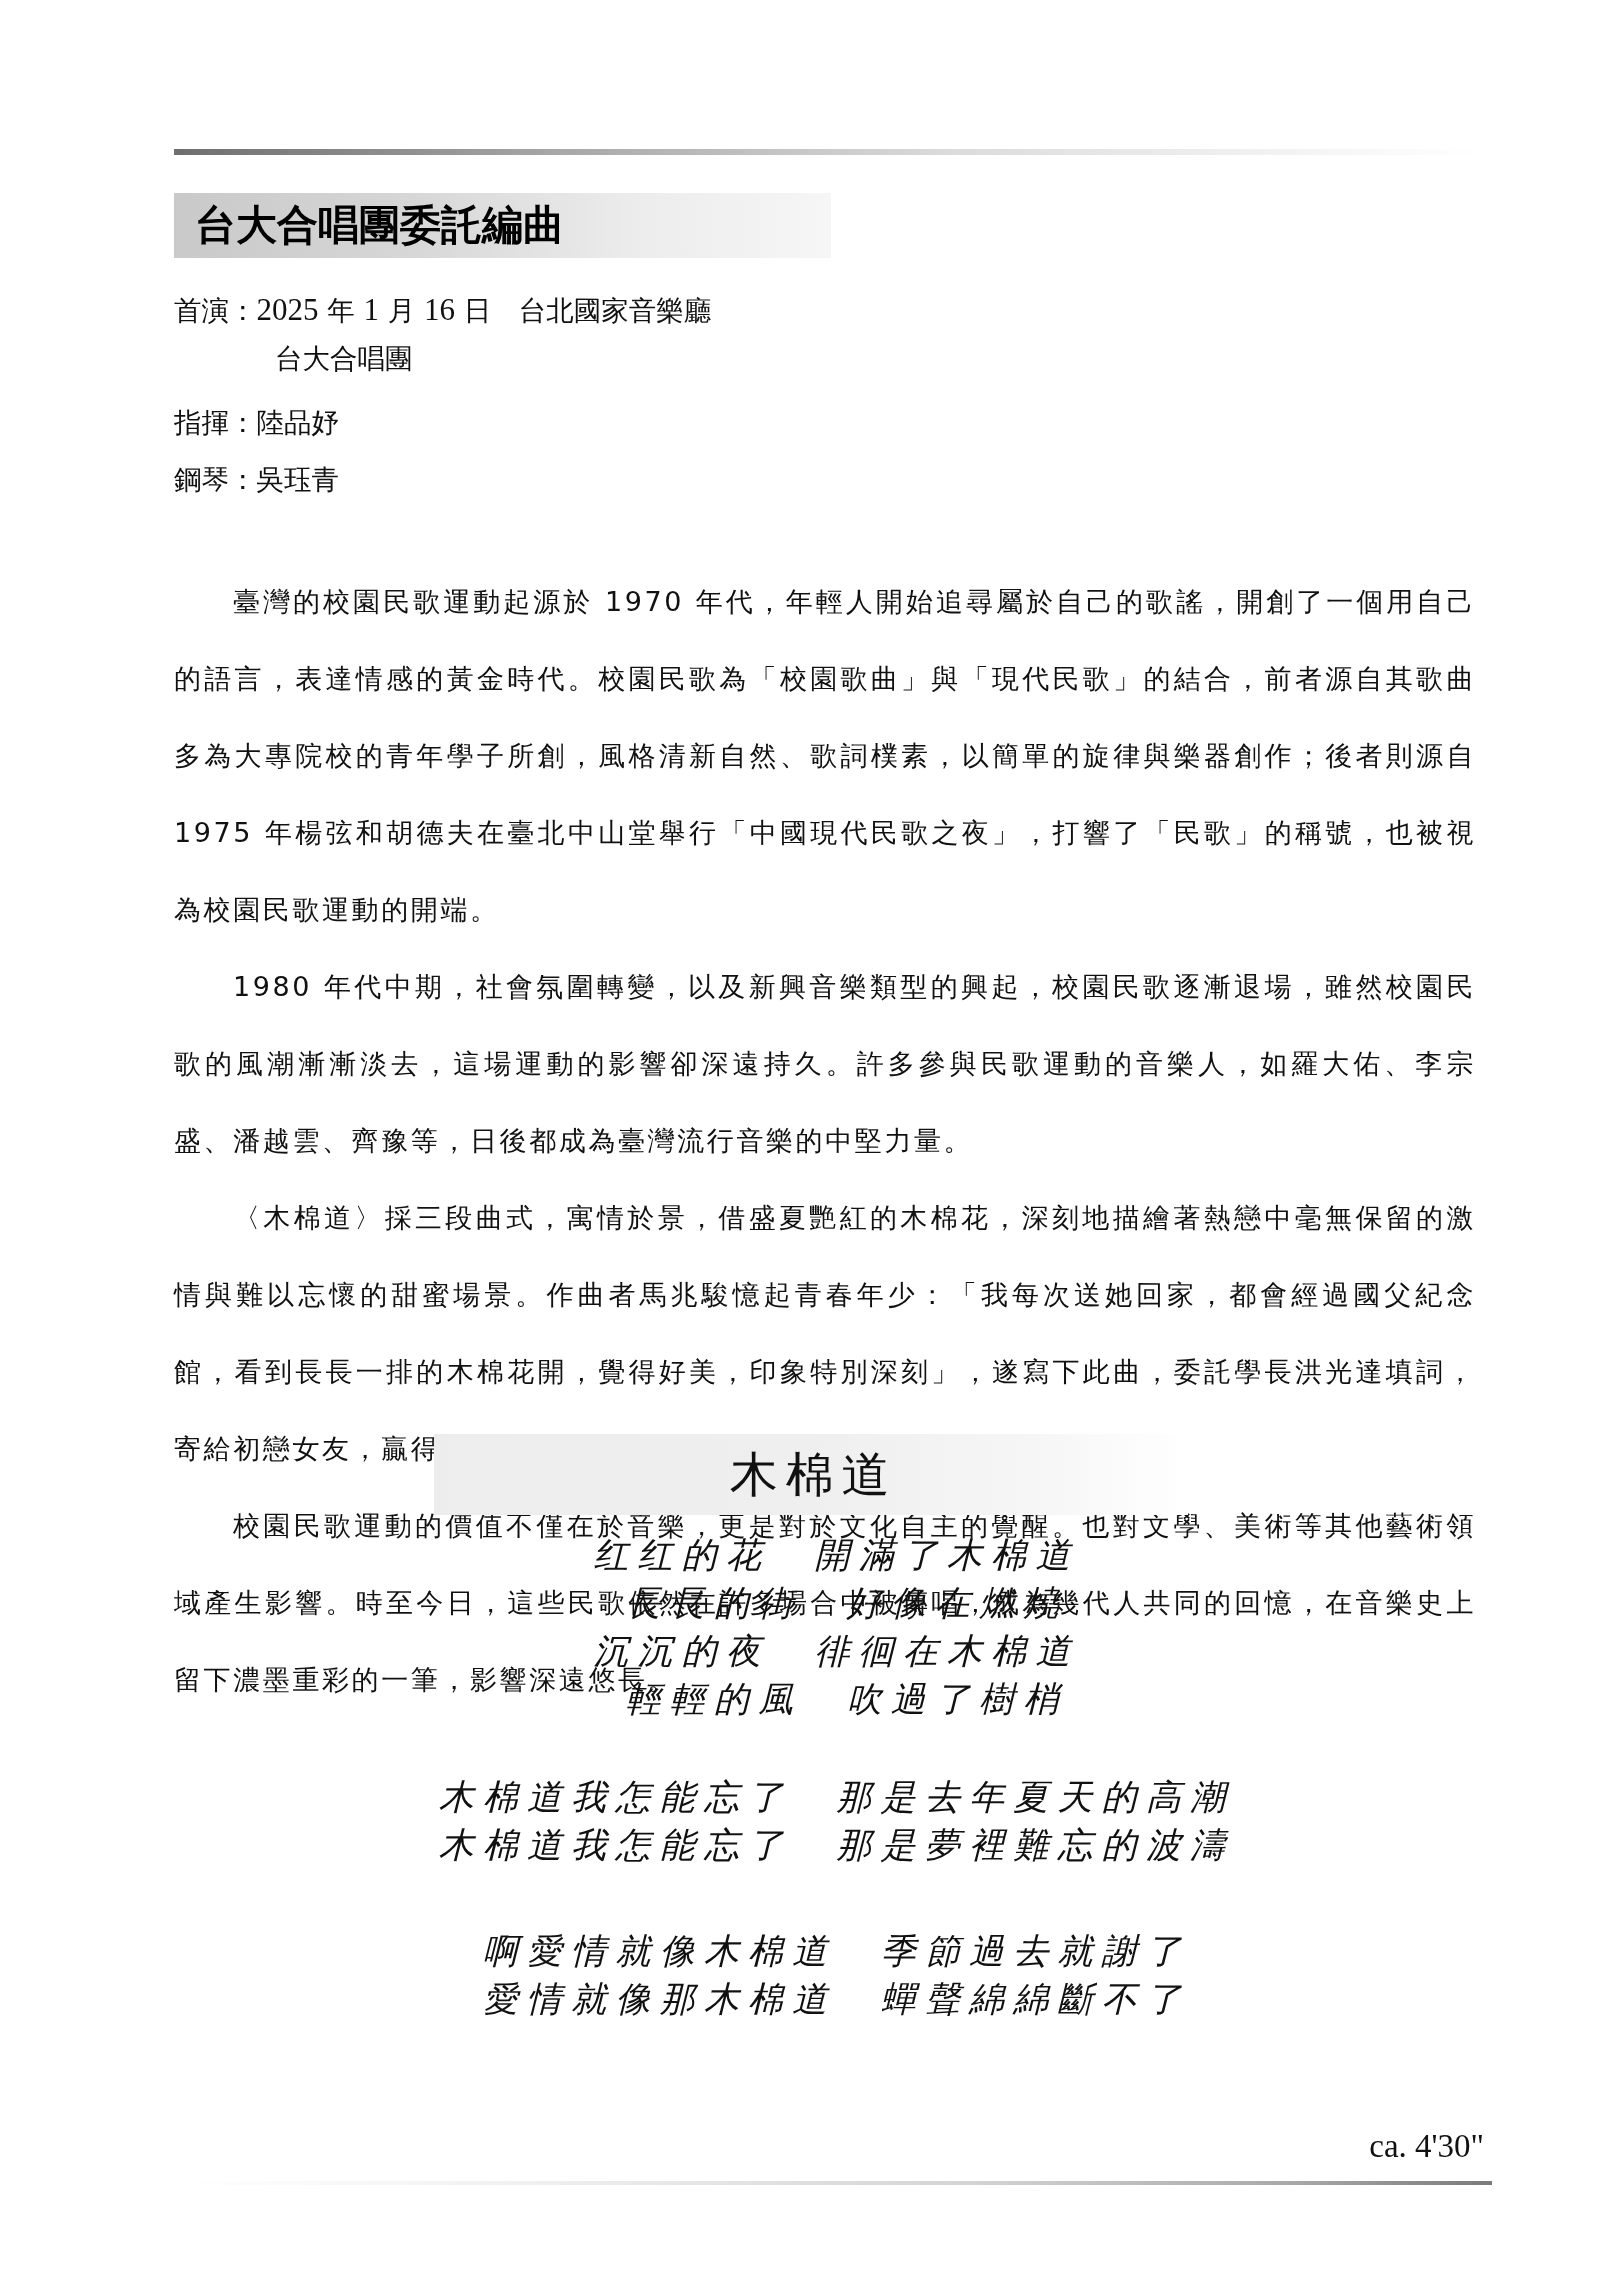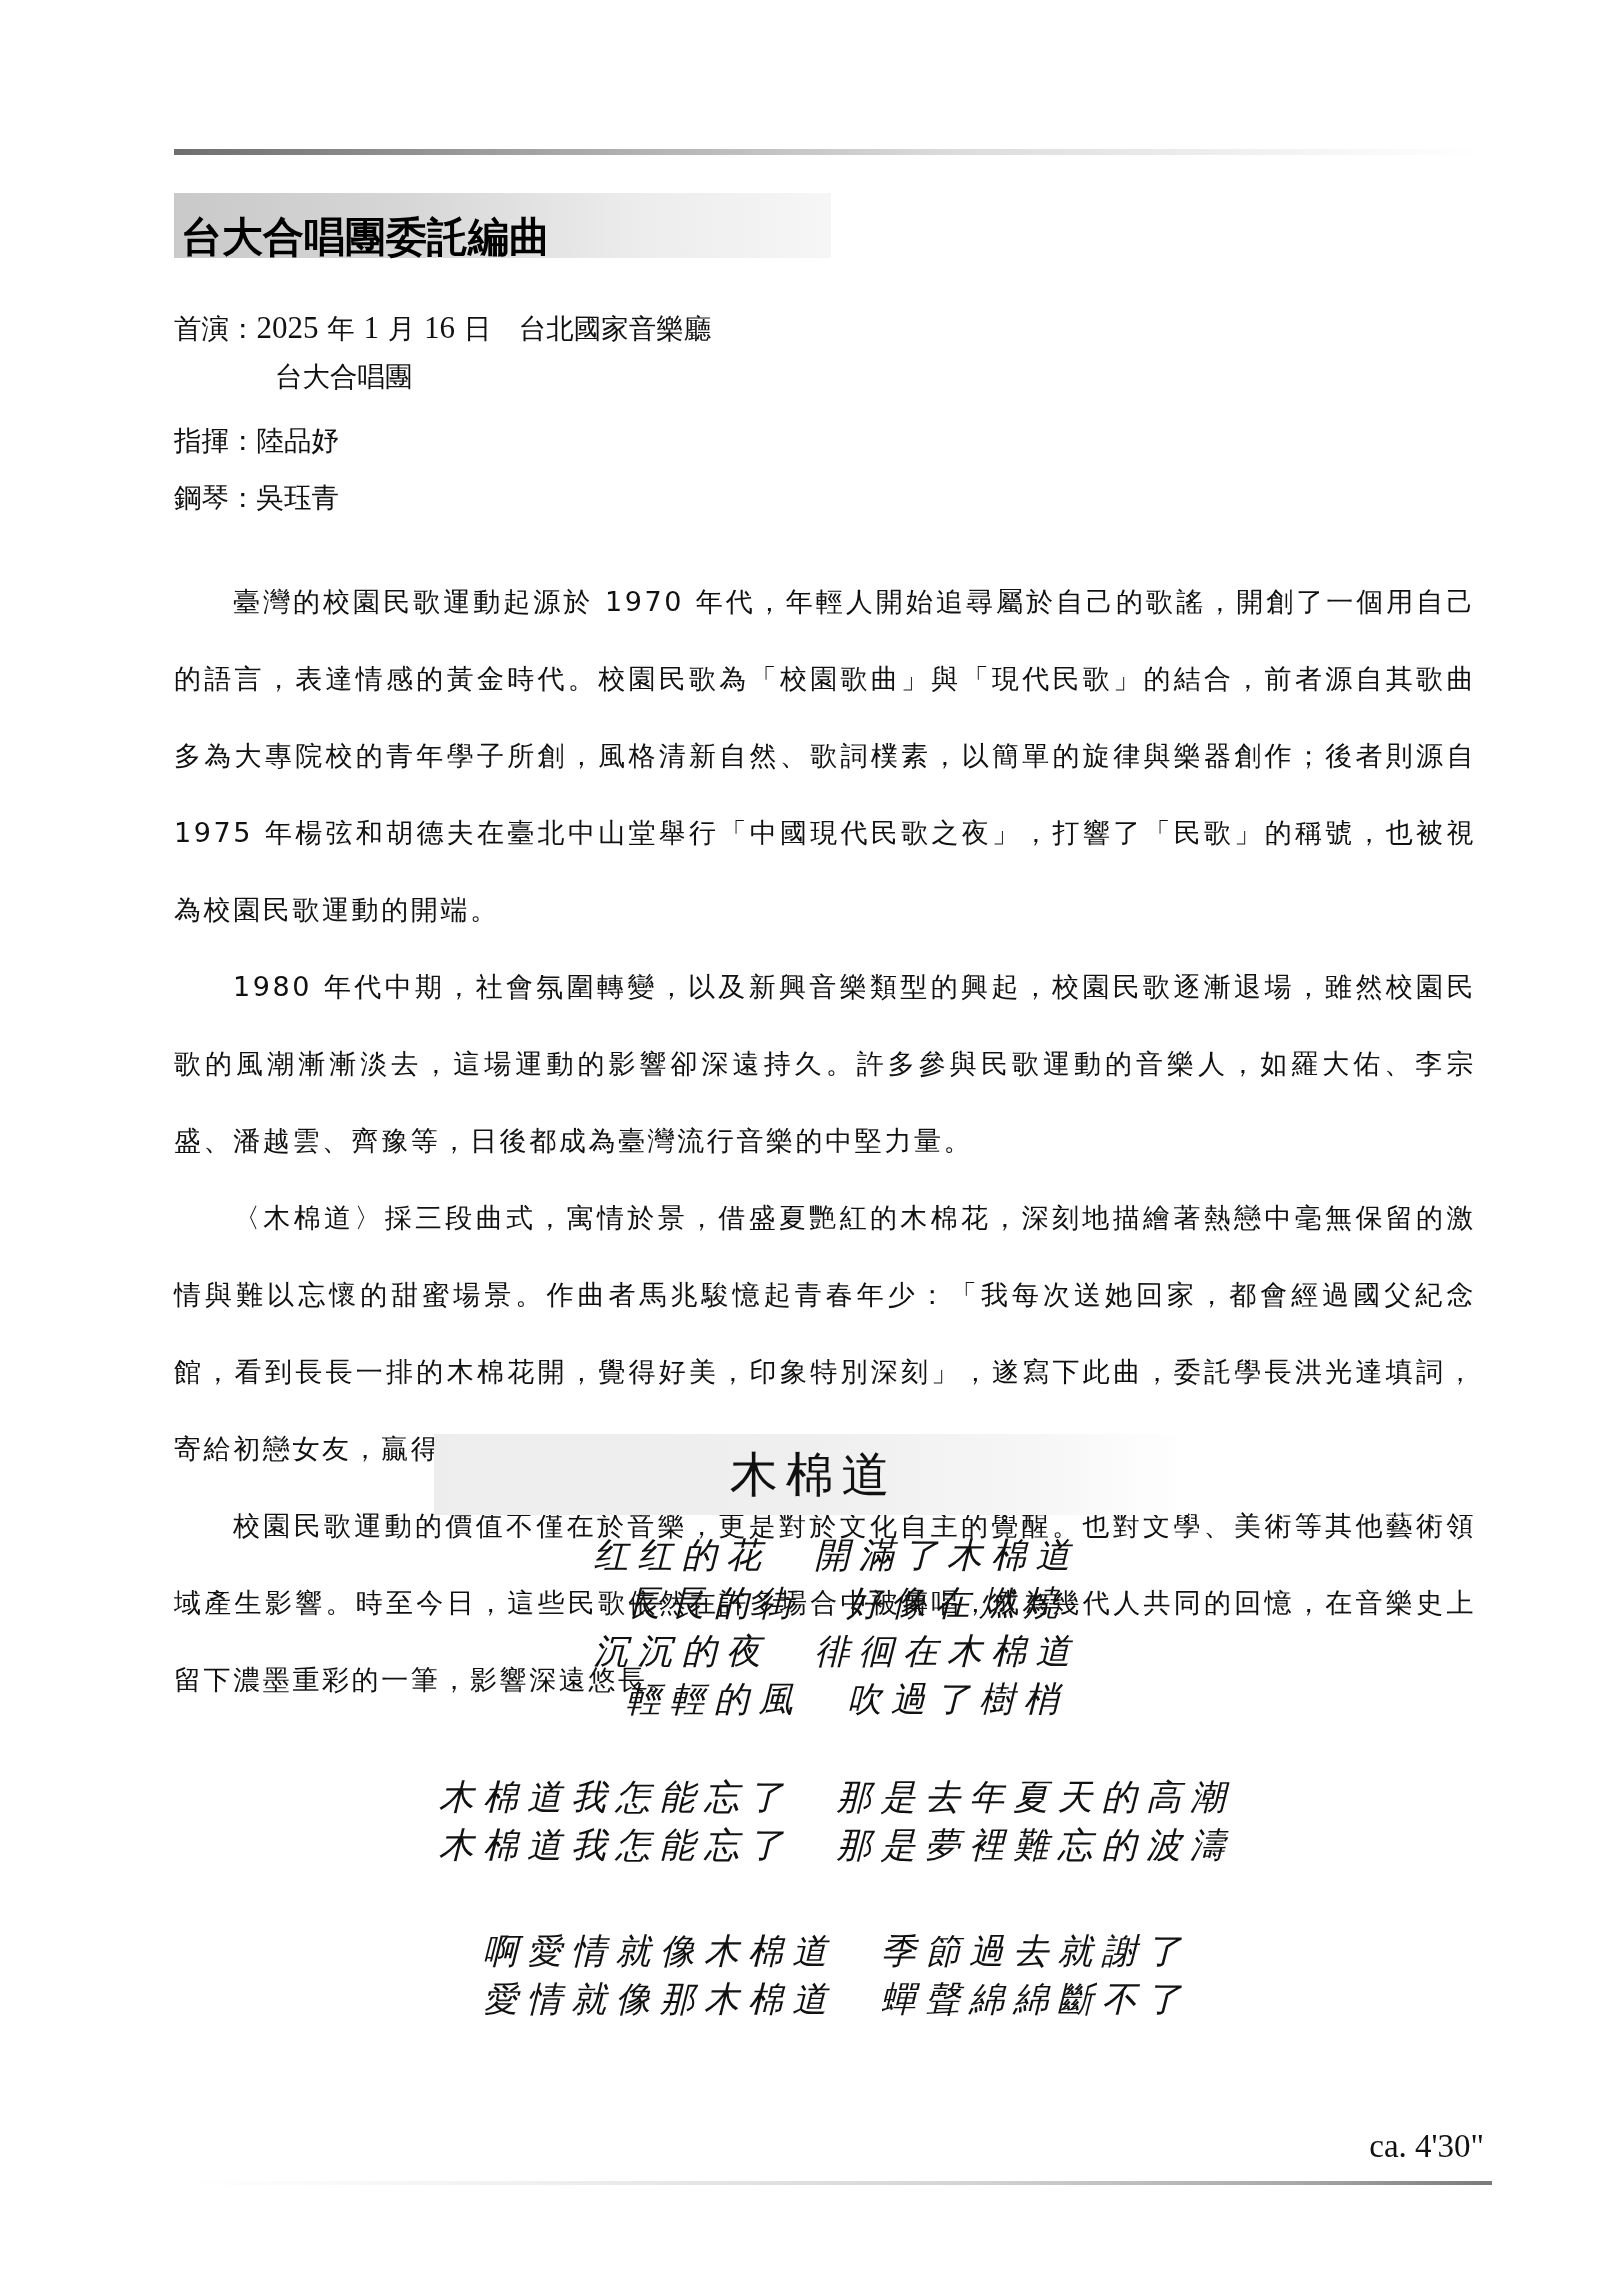--- a/index.html
+++ b/index.html
@@ -24,36 +24,36 @@
       background: linear-gradient(to right, #6e6e6e 0%, #a8a8a8 30%, #dcdcdc 60%, #f7f7f7 90%, #ffffff 100%);
     }
     .section-title-box {
       position: absolute;
       left: 174px;
       top: 193px;
       width: 657px;
       height: 65px;
       background: linear-gradient(to right, #c9c9c9 0%, #d6d6d6 35%, #ececec 70%, #f6f6f6 100%);
       display: flex;
-      align-items: flex-end;
+      align-items: center;
       box-sizing: border-box;
-      padding-left: 7px;
+      padding-left: 21px;
     }
     .section-title {
       font-family: "DejaVu Serif", "Liberation Serif", serif;
       font-weight: bold;
       font-size: 41px;
       letter-spacing: 0px;
       color: #000;
       line-height: 1;
     }
     .info {
       position: absolute;
       left: 174px;
-      top: 312px;
+      top: 294px;
       font-family: "DejaVu Sans", "Liberation Sans", sans-serif;
       font-size: 27.5px;
       line-height: 1.0;
     }
     .info-row {
       display: flex;
       align-items: baseline;
       margin-bottom: 29px;
     }
     .info-row.premiere { margin-bottom: 0; }

